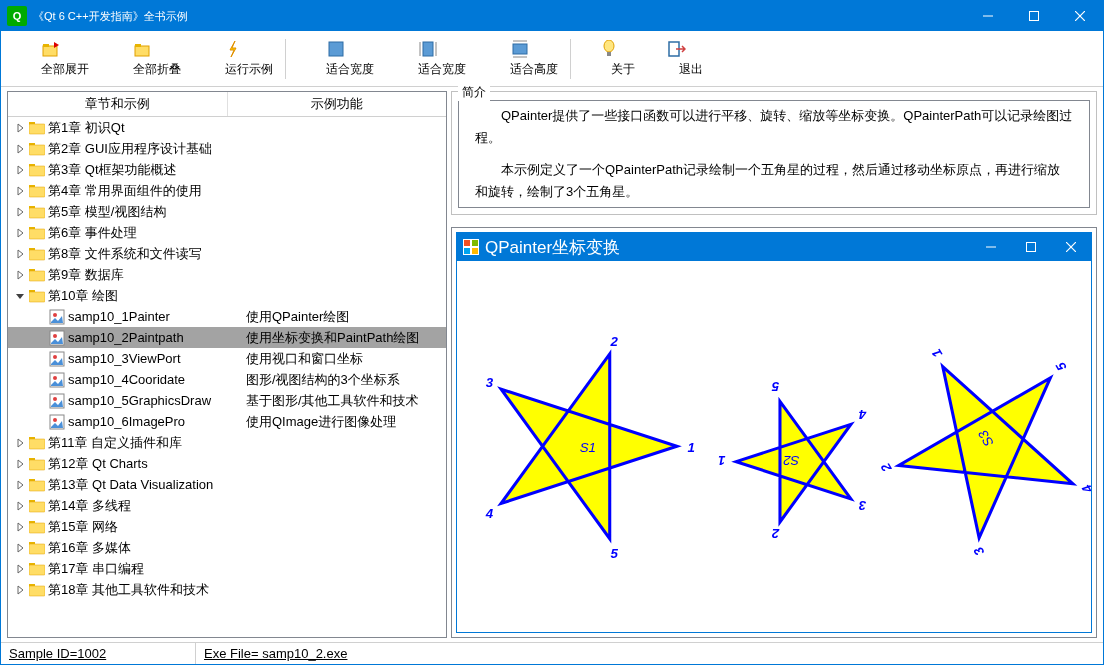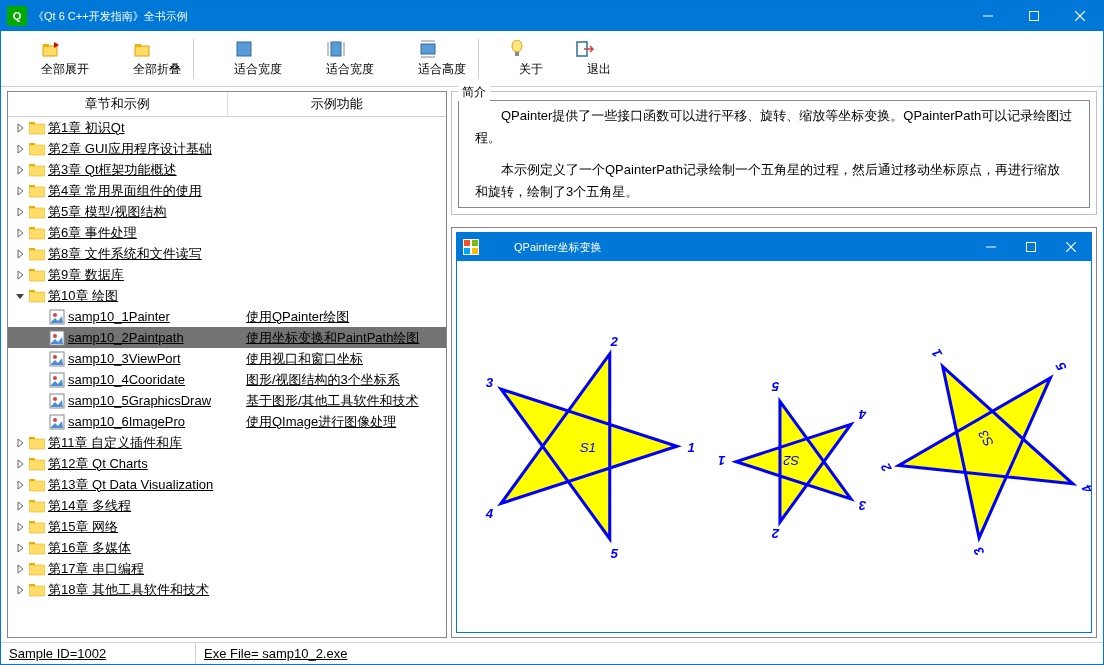--- a/index.html
+++ b/index.html
@@ -23,23 +23,23 @@
 .main { flex: 1; display: flex; min-height: 0; }
 .left-panel { width: 440px; border: 1px solid #828790; margin: 4px 2px 4px 6px; display: flex; flex-direction: column; min-height: 0; }
 .right-panel { flex: 1; margin: 4px 6px 4px 2px; display: flex; flex-direction: column; min-height: 0; }
 
 
 .tree-header { display: flex; border-bottom: 1px solid #d0d0d0; background: #fff; }
 .tree-header .col { flex: 1; text-align: center; padding: 3px; border-right: 1px solid #e0e0e0; font-size: 13px; }
 .tree-header .col:last-child { border-right: none; }
 
 
-.tree { flex: 1; overflow-y: auto; background: #fff; text-decoration: underline; }
+.tree { flex: 1; overflow-y: auto; background: #fff; }
 .tree-row { display: flex; align-items: center; height: 21px; padding-left: 4px; }
-.tree-row.selected { background: #737373; }
+.tree-row.selected { background: #a3a3a3; }
 .tree-row .expander { width: 16px; display: flex; align-items: center; justify-content: center; color: #666; font-size: 10px; cursor: pointer; }
 .tree-row .folder-icon { width: 18px; height: 16px; display: flex; align-items: center; justify-content: center; margin-right: 2px; }
 .tree-row .leaf-icon { width: 18px; height: 16px; display: flex; align-items: center; justify-content: center; margin-right: 2px; }
 .tree-row .col1 { flex: 1; white-space: nowrap; overflow: hidden; }
 .tree-row .col2 { width: 200px; white-space: nowrap; overflow: hidden; }
 .indent1 { padding-left: 20px; }
 
 
 .folder-svg { width:16px; height:14px; }
 .folder-svg rect.tab { fill:#e8b400; }
@@ -48,21 +48,21 @@
 .leaf-svg { width:16px; height:16px; }
 
 
 .group { border: 1px solid #c0c0c0; margin-bottom: 12px; padding: 8px 6px 6px 6px; position: relative; }
 .group .legend { position: absolute; top: -8px; left: 6px; background: #fff; padding: 0 4px; font-size: 12px; }
 .intro-box { border: 1px solid #828790; background: #fff; padding: 4px 16px; font-size: 15px; line-height: 1.7; }
 .preview-box { border: 1px solid #828790; background: #fff; flex: 1; display: flex; flex-direction: column; min-height: 0; padding: 4px; }
 .inner-window { border: 1px solid #0078d7; display: flex; flex-direction: column; flex: 1; min-height: 0; }
 .inner-title { height: 28px; background: #0078d7; display: flex; align-items: center; color: #fff; }
 .inner-title .app-icon2 { width: 16px; height: 16px; margin: 0 6px; }
-.inner-title .ititle { flex: 1; font-size: 11px; margin-left: 29px; }
+.inner-title .ititle { flex: 1; font-size: 17px; }
 .inner-title .winbtn { width: 40px; height: 28px; display:flex; align-items:center; justify-content:center; }
 .inner-body { flex: 1; background: #fff; display: flex; align-items: center; justify-content: center; min-height: 0; }
 
 
 .statusbar { height: 22px; border-top: 1px solid #d0d0d0; display: flex; align-items: center; font-size: 13px; }
 .statusbar .cell { padding: 0 8px; border-right: 1px solid #d0d0d0; height: 100%; display: flex; align-items: center; text-decoration: underline; }
 .statusbar .cell:first-child { width: 195px; }
 
 
 .tree::-webkit-scrollbar { width: 17px; }
@@ -110,20 +110,28 @@
       <div class="tblabel">全部展开</div>
     </div>
     <div class="tbbtn">
       <div class="tbicon">
           <svg width="20" height="18">
             <rect x="2" y="6" width="14" height="10" fill="#ffdd66" stroke="#e0a000"></rect>
             <rect x="2" y="4" width="6" height="3" fill="#e8b400"></rect>
           </svg>
         </div>
       <div class="tblabel">全部折叠</div>
+    </div>
+    <div class="tbbtn">
+      <div class="tbicon">
+          <svg width="18" height="18">
+            <path d="M9 1 L6 8 L10 8 L5 17 L8 10 L4 10 Z" fill="#ffcc00" stroke="#e09000"></path>
+          </svg>
+        </div>
+      <div class="tblabel">运行示例</div>
     </div>
     <div class="tbsep"></div>
     <div class="tbbtn">
       <div class="tbicon">
           <svg width="16" height="16">
             <rect x="1" y="1" width="14" height="14" fill="#5b9bd5" stroke="#2e6da5"></rect>
           </svg>
         </div>
       <div class="tblabel">适合宽度</div>
     </div>

